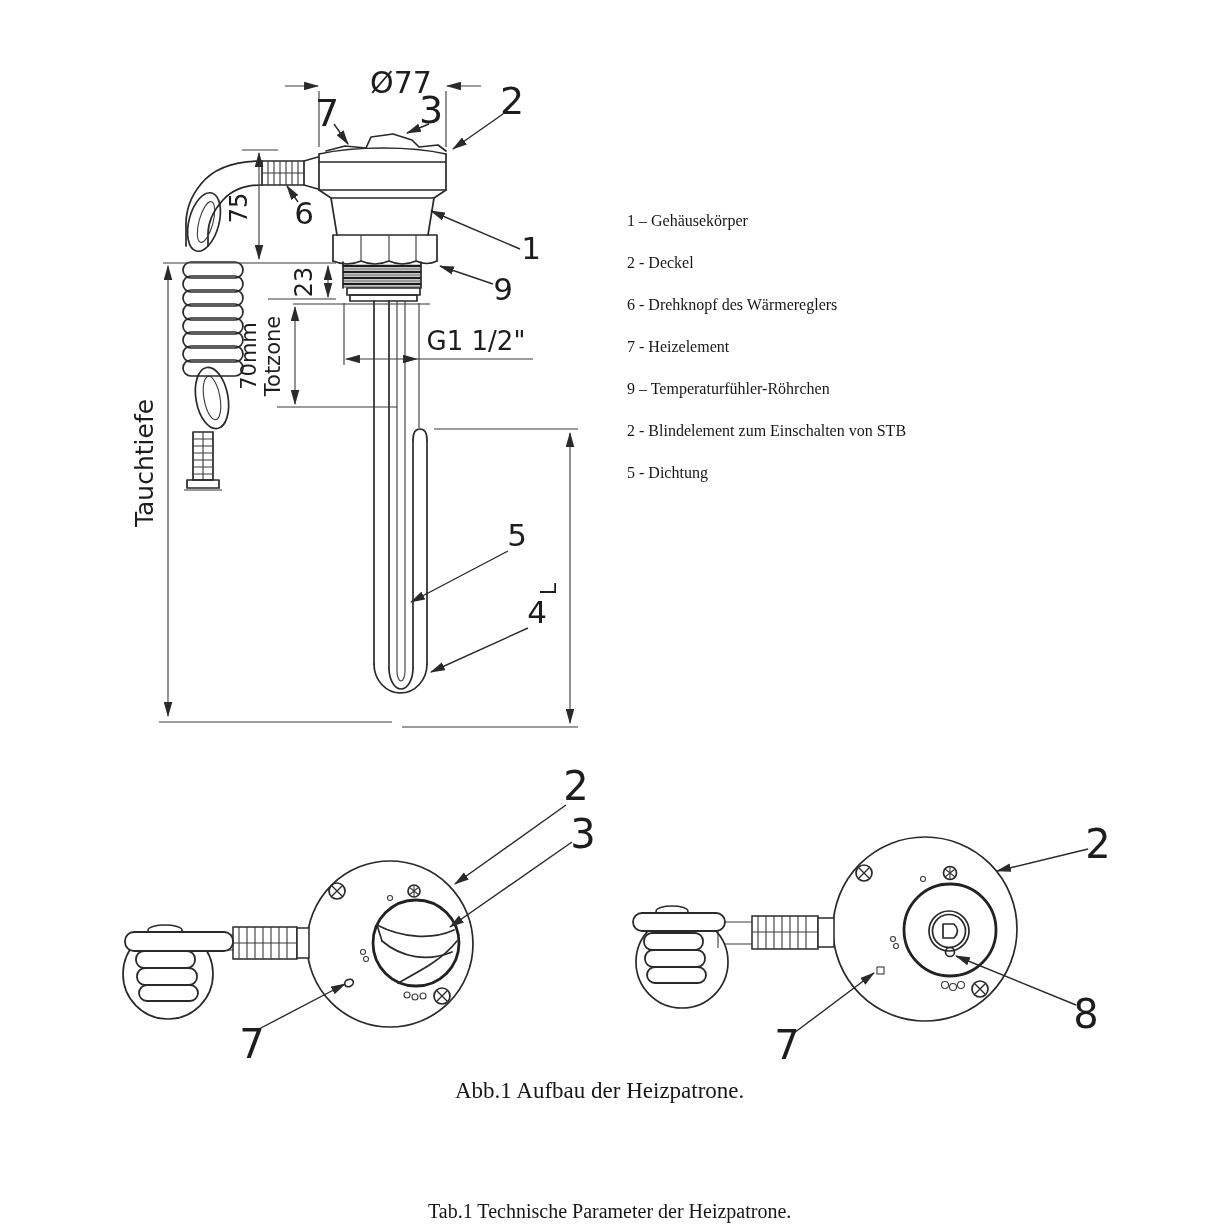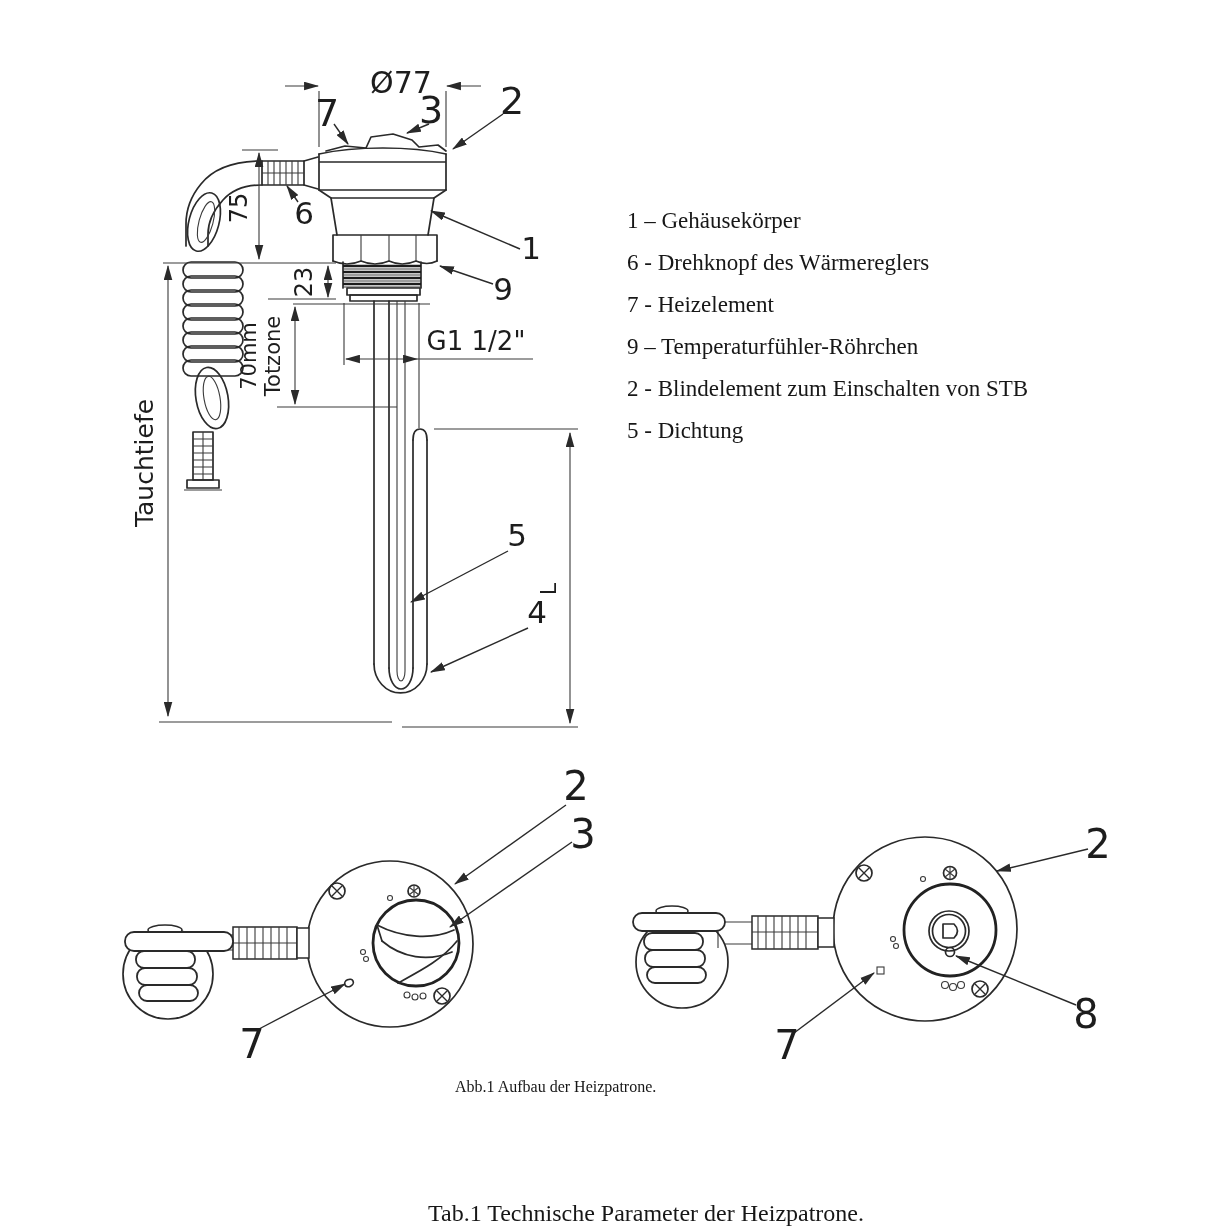--- a/index.html
+++ b/index.html
@@ -15,28 +15,28 @@
   .th2{stroke:#1c1c1c;stroke-width:2.6;fill:none;}
   .fw{fill:#ffffff;stroke:#2a2a2a;stroke-width:1.8;}
   .fwt{fill:#ffffff;stroke:#2a2a2a;stroke-width:1.5;}
 
   text.dt{font-family:"DejaVu Sans",sans-serif;fill:#1d1d1d;}
   .t30{font-size:30px;} .t26{font-size:26px;} .t24{font-size:24px;}
   .t25{font-size:25px;} .t21{font-size:21px;} .t22{font-size:22px;}
   .t38{font-size:38px;} .t31{font-size:31px;} .t40{font-size:40px;}
 
   
-  #legend{position:absolute;left:627px;top:184px;font-size:23px;line-height:42px;
+  #legend{position:absolute;left:627px;top:184px;font-size:16px;line-height:42px;
           color:#171717;white-space:nowrap;}
   .lg-row{height:42px;}
 
   
-  .caption{position:absolute;font-size:16px;color:#171717;white-space:nowrap;}
+  .caption{position:absolute;font-size:23px;color:#171717;white-space:nowrap;}
   #cap-figure{left:455px;top:1062px;}
-  #cap-table{left:428px;top:1184px;font-size:24px;}
+  #cap-table{left:428px;top:1184px;font-size:20px;}
 </style>
 </head>
 <body>
 
 <div id="page">
 
 <svg id="art" width="1214" height="1227" viewBox="0 0 1214 1227">
   <defs>
     <marker id="ar" viewBox="0 0 14 8" refX="13" refY="4" markerWidth="15" markerHeight="9" markerUnits="userSpaceOnUse" orient="auto-start-reverse">
       <path d="M0,0 L14,4 L0,8 Z" fill="#2a2a2a"></path>
@@ -263,20 +263,21 @@
       <path class="lead" d="M1076,989 L956,940" marker-end="url(#ar)"></path>
       <text class="dt t40" x="1086" y="1012" text-anchor="middle">8</text>
       <path class="lead" d="M794,1017 L874,957" marker-end="url(#ar)"></path>
       <text class="dt t40" x="787" y="1043" text-anchor="middle">7</text>
     </g>
   </g>
 </svg>
 
   <div id="legend">
     <div class="lg-row"><span>1 – Gehäusekörper</span></div>
+    <div class="lg-row"><span>2 - Deckel</span></div>
     <div class="lg-row"><span>6 - Drehknopf des Wärmereglers</span></div>
     <div class="lg-row"><span>7 - Heizelement</span></div>
     <div class="lg-row"><span>9 – Temperaturfühler-Röhrchen</span></div>
     <div class="lg-row"><span>2 - Blindelement zum Einschalten von STB</span></div>
     <div class="lg-row"><span>5 - Dichtung</span></div>
   </div>
 
   <div id="cap-figure" class="caption">Abb.1 Aufbau der Heizpatrone.</div>
   <div id="cap-table" class="caption">Tab.1 Technische Parameter der Heizpatrone.</div>
 </div>

